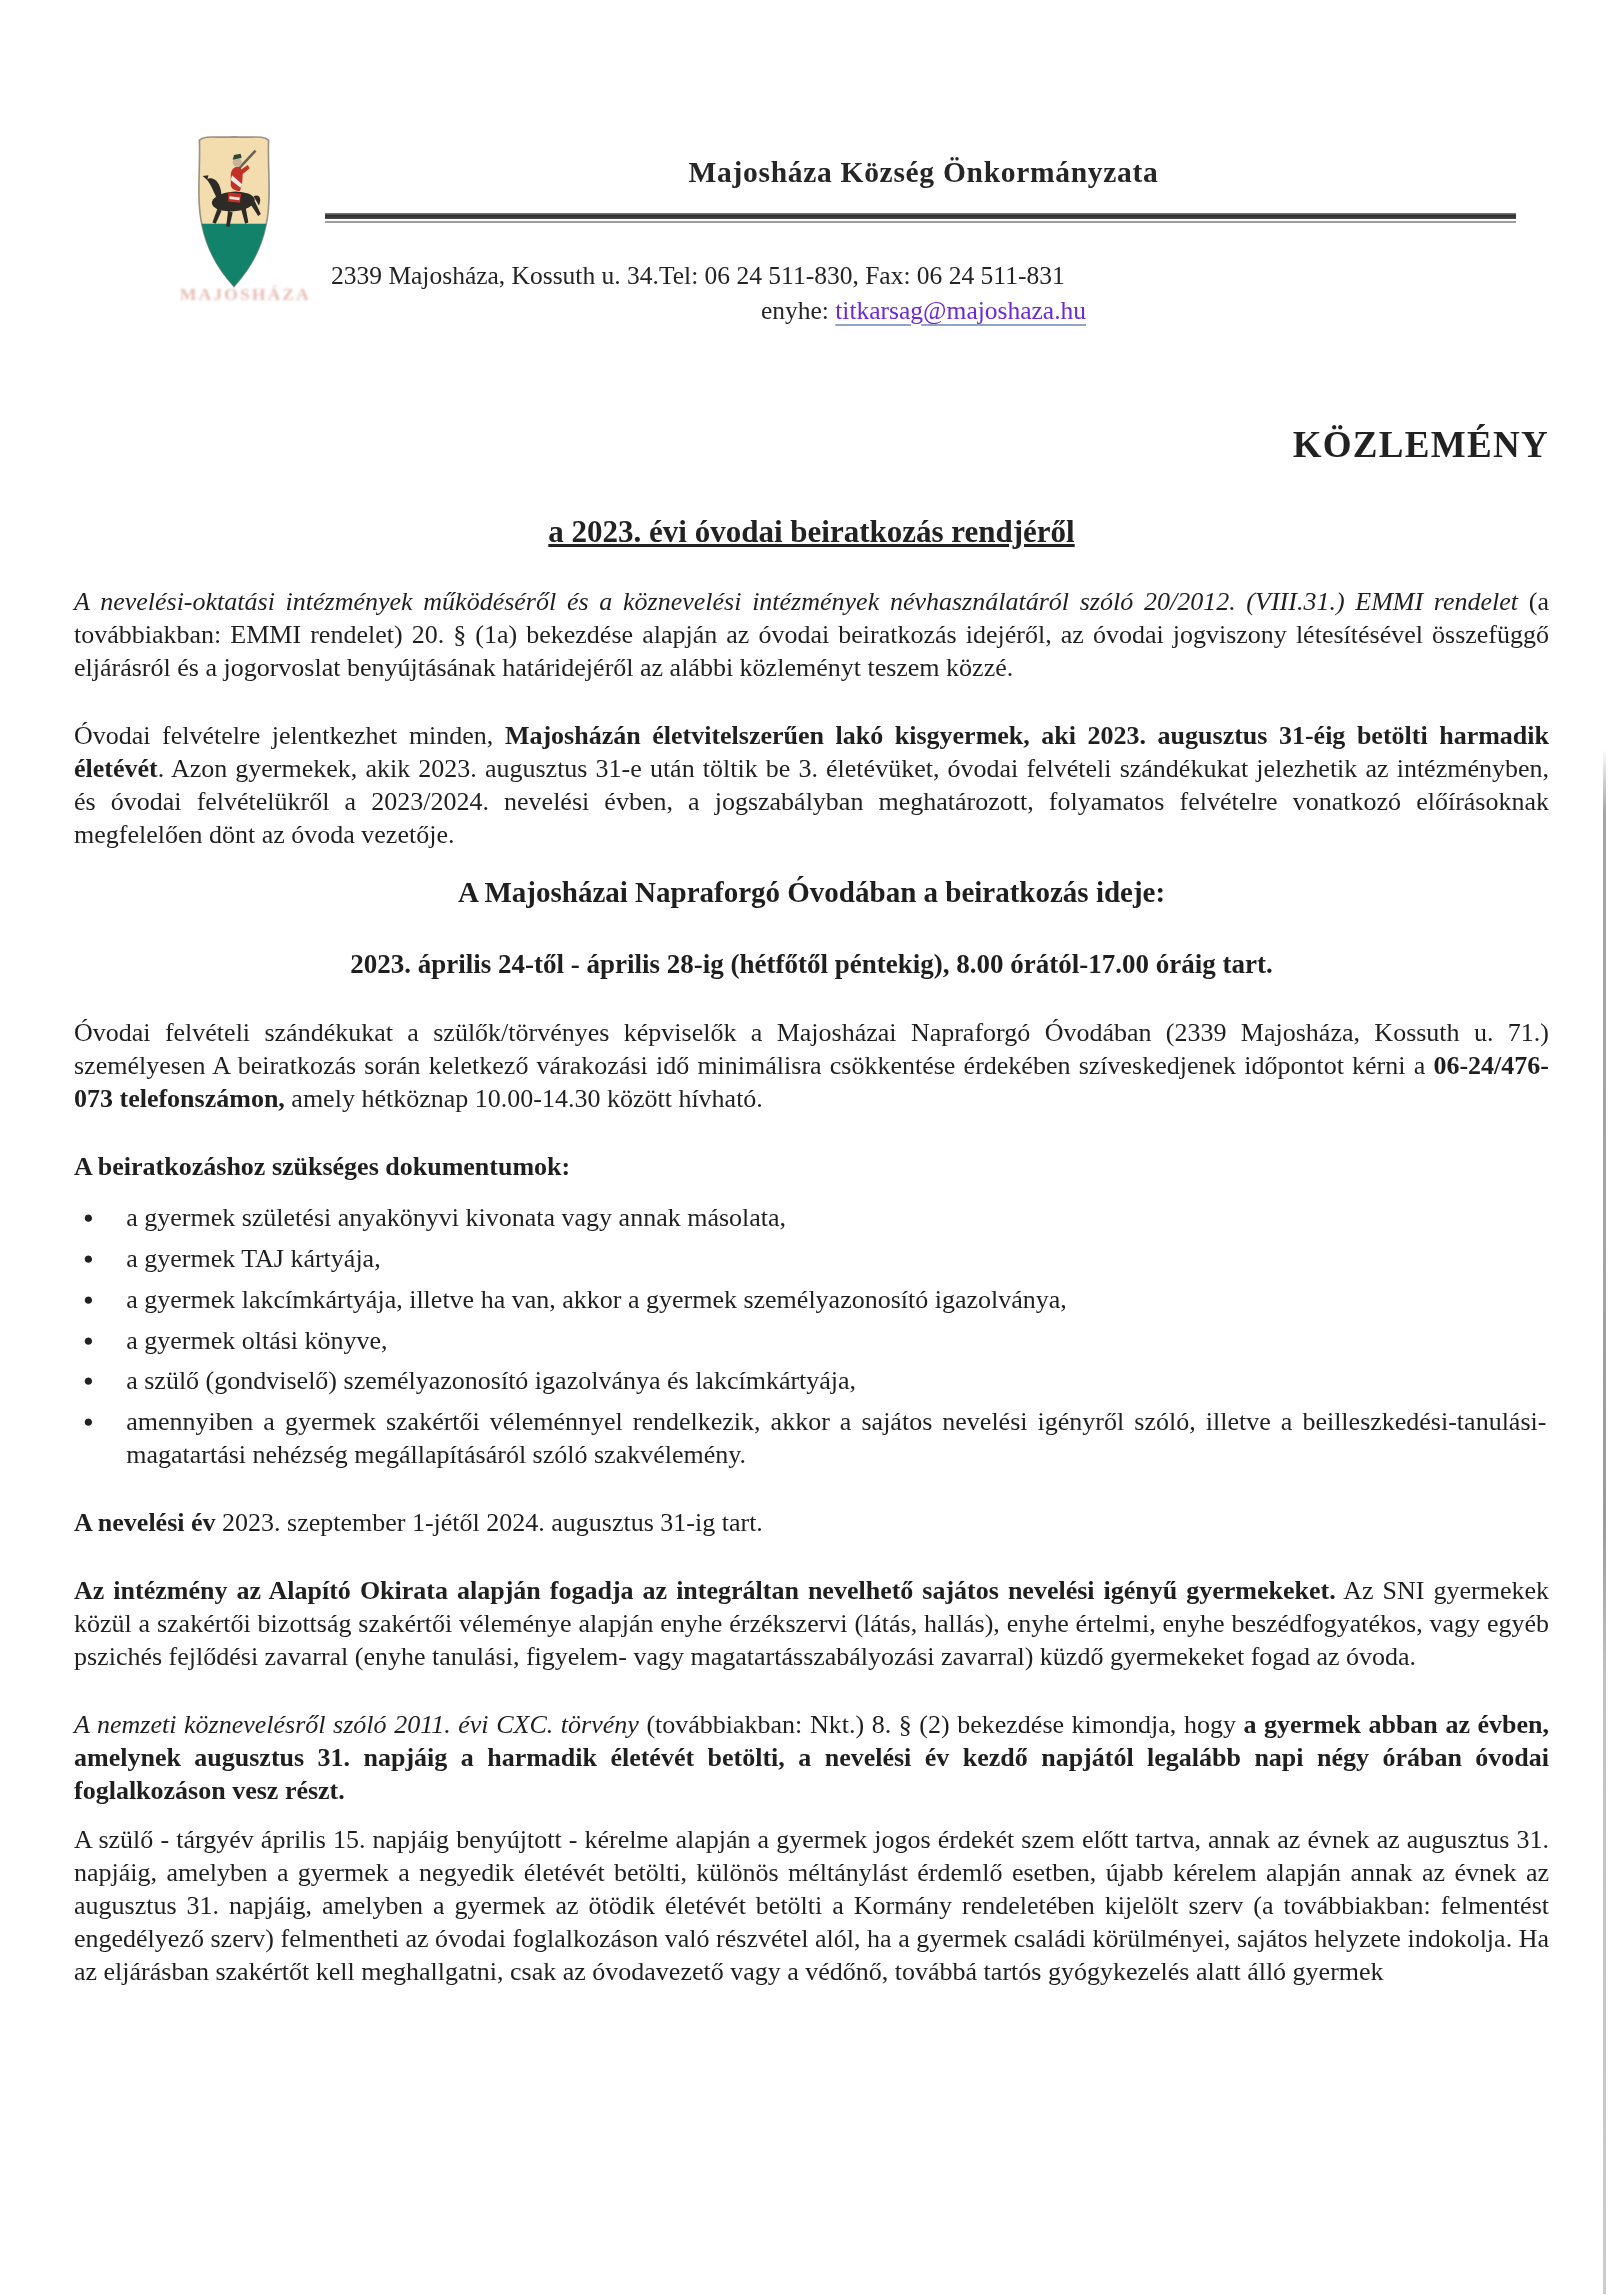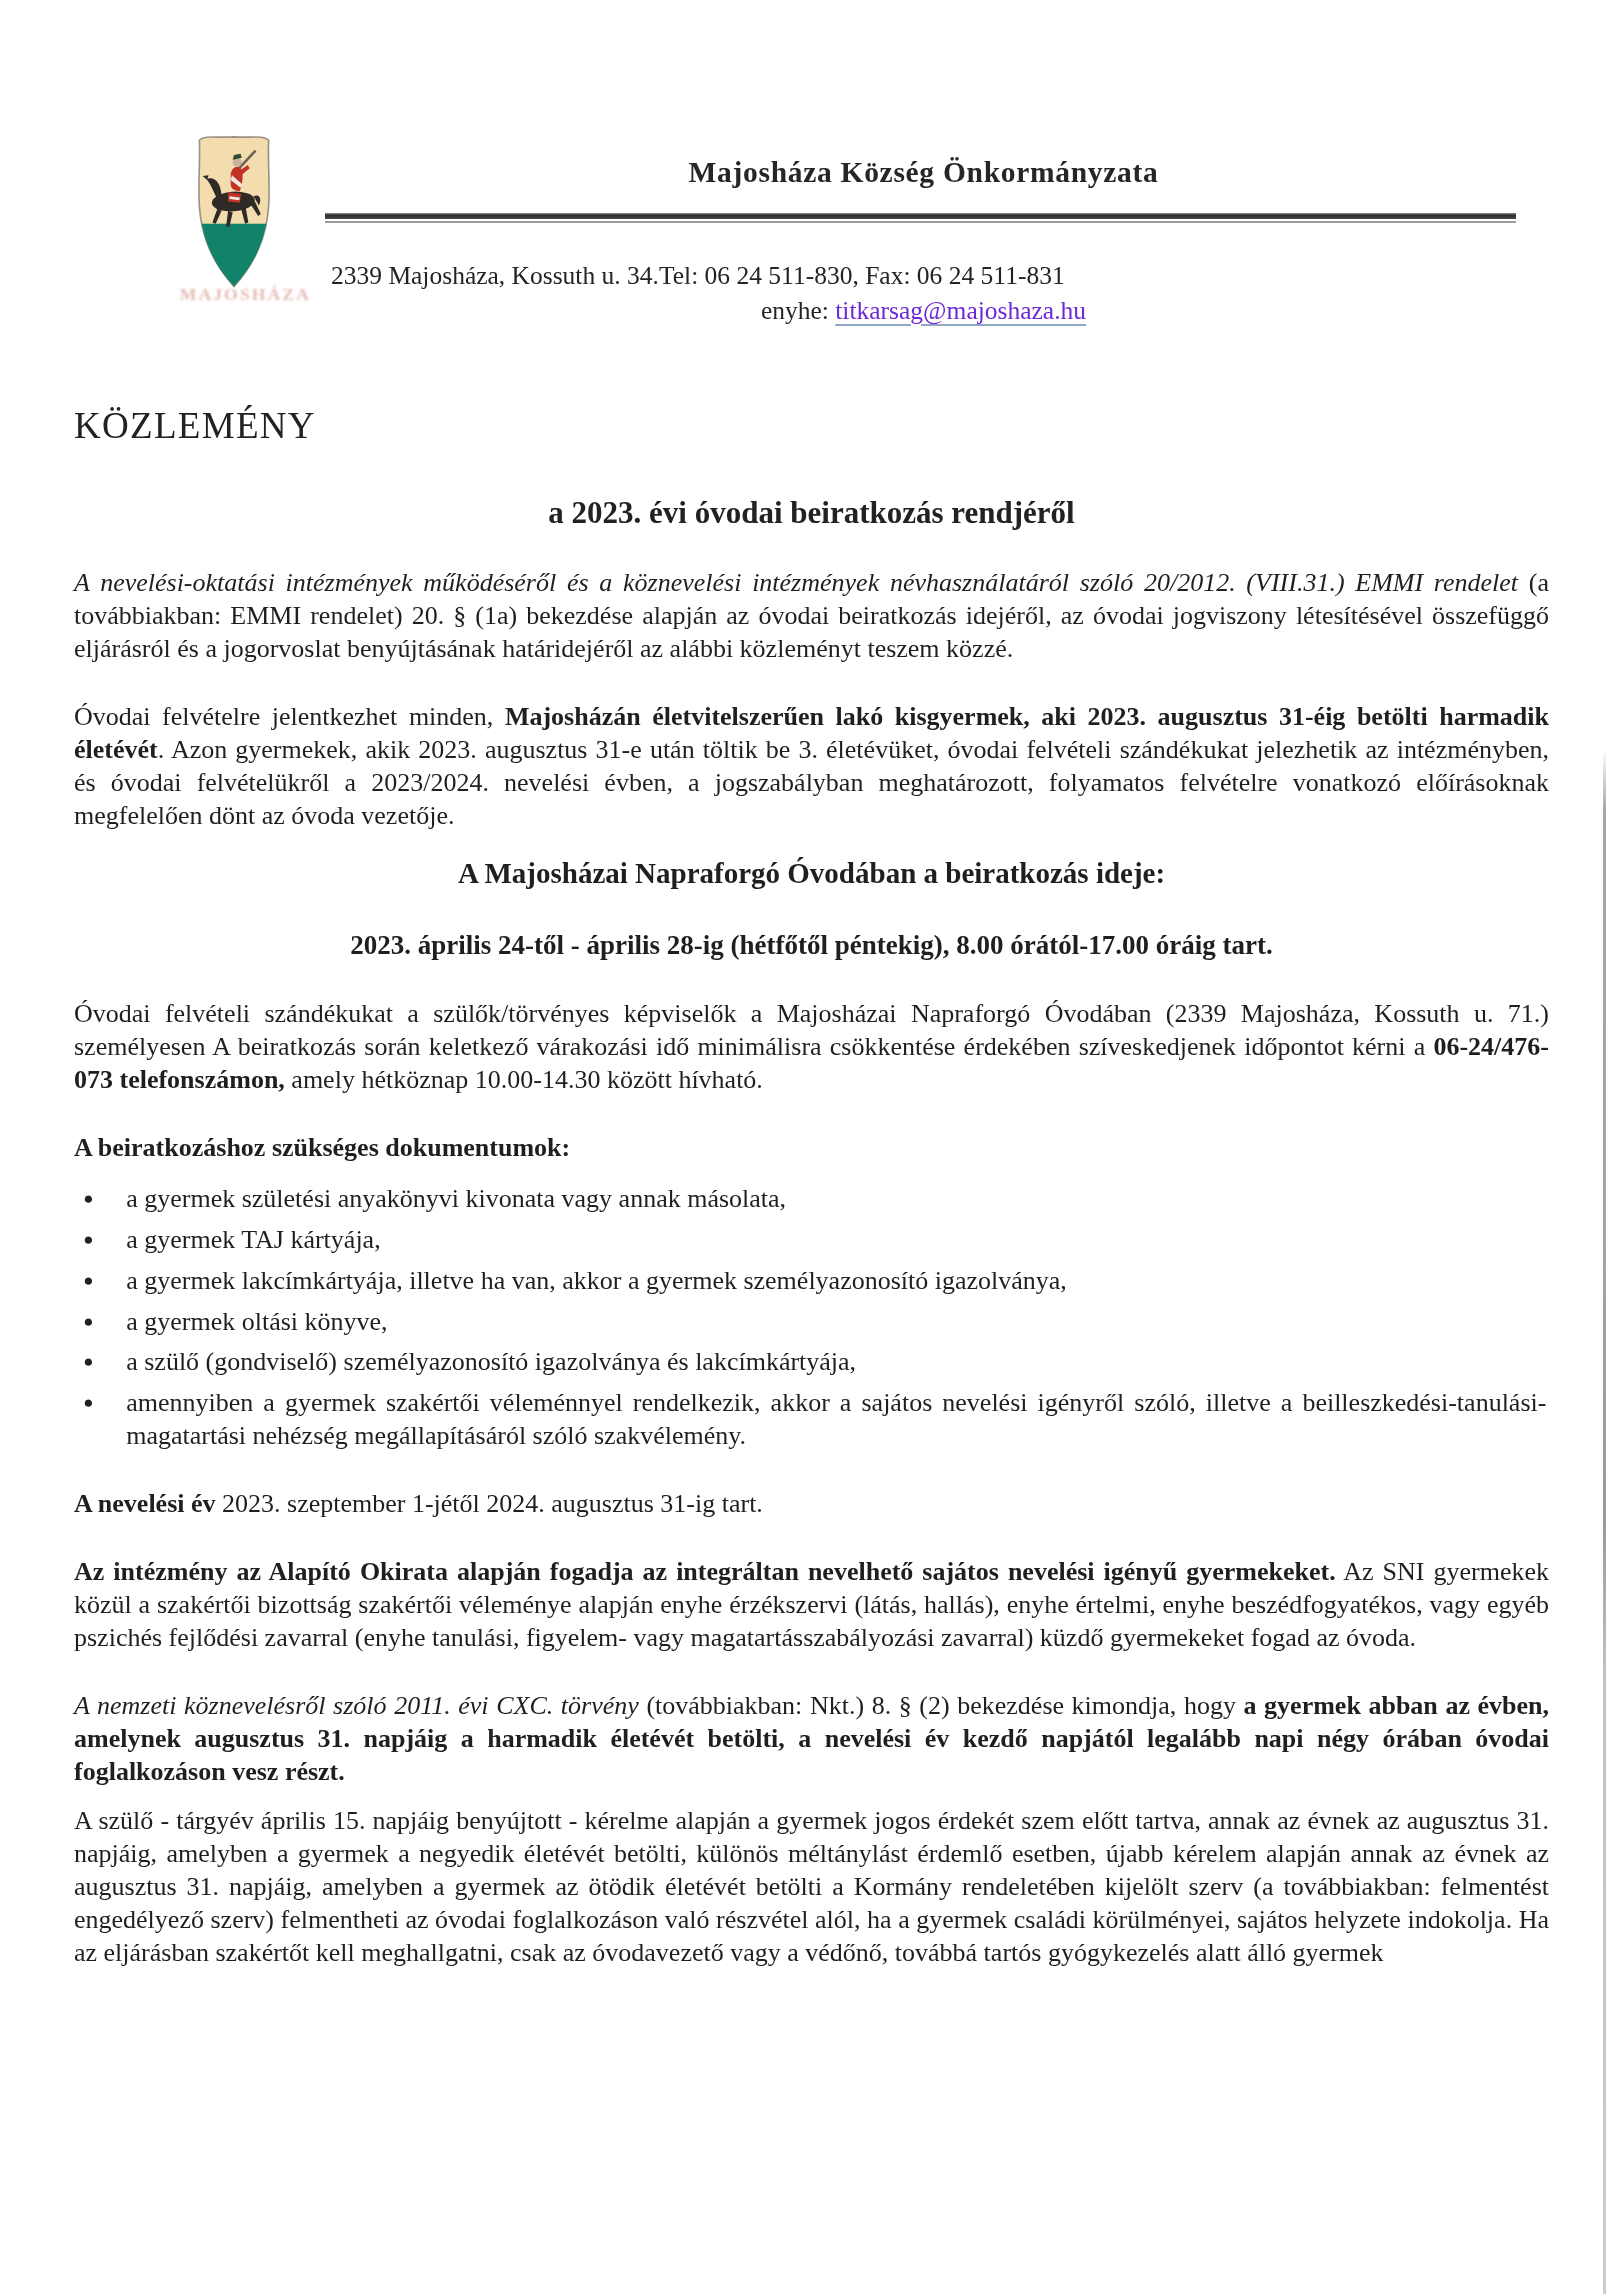--- a/index.html
+++ b/index.html
@@ -53,28 +53,29 @@
     color:#6d28d9;text-decoration:underline;
     text-decoration-color:#8fa6c4;text-underline-offset:4.6px;
   }
 
   
   .content{
     position:absolute;left:74px;top:403px;width:1475px;
     font-size:26px;line-height:33px;
   }
   .doc-title{
-    margin:0 0 0 0;text-align:left;
-    font-size:37px;line-height:46px;font-weight:normal;letter-spacing:1.3px;
+    margin:19px 0 0 0;text-align:right;
+    font-size:37px;line-height:46px;font-weight:bold;letter-spacing:1.3px;
     color:#222;
   }
   .doc-subtitle{
     margin:45px 0 0 0;text-align:center;
     font-size:31px;line-height:37px;font-weight:bold;
     color:#222;
+    text-decoration:underline;
   }
   p{margin:0;text-align:justify;}
   .para{margin-top:35px;}
   .section-heading{
     margin-top:23.6px;text-align:center;
     font-weight:bold;font-size:29px;line-height:35px;
   }
   .date-line{
     margin-top:38px;text-align:center;
     font-weight:bold;font-size:27px;line-height:33px;

